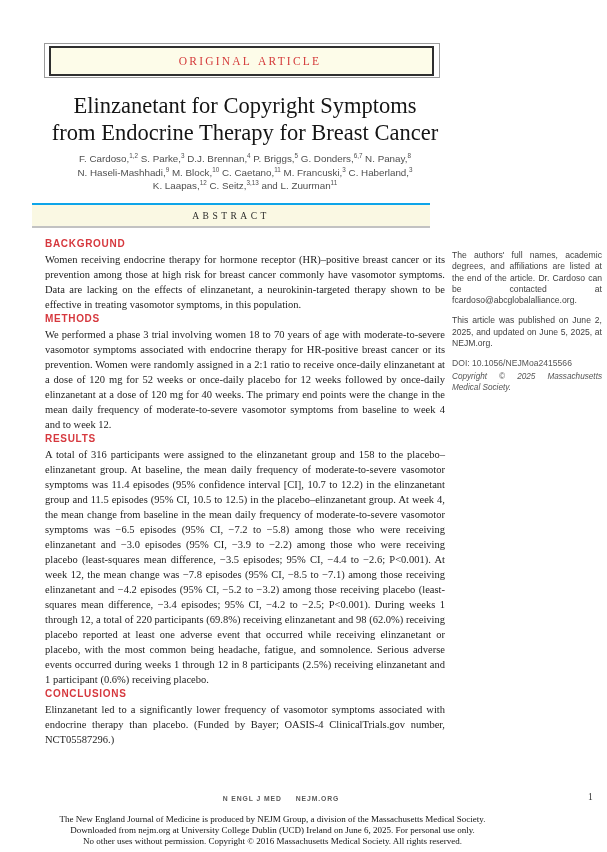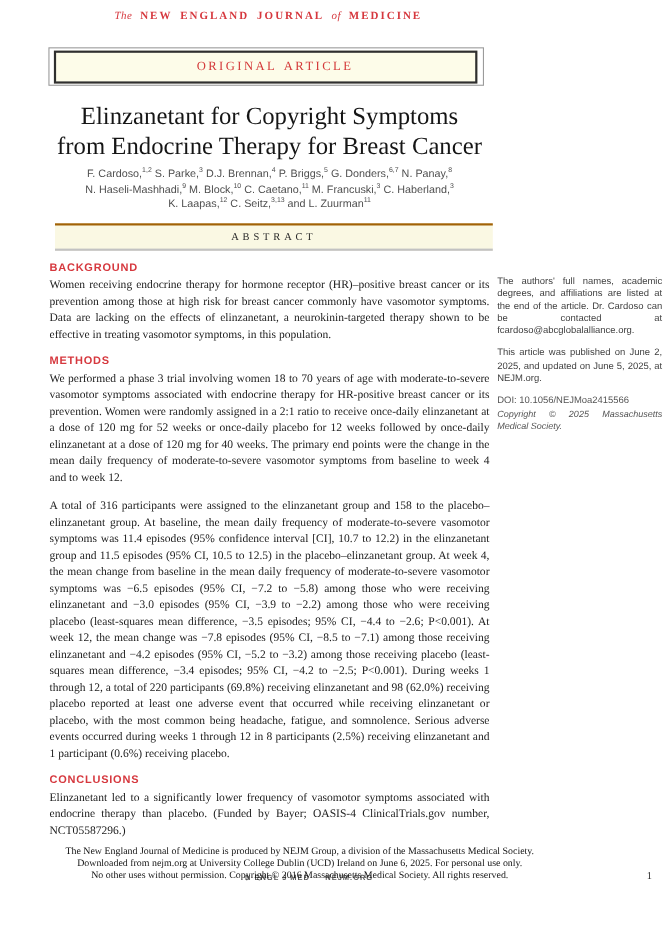--- a/index.html
+++ b/index.html
@@ -45,32 +45,32 @@
   }
   .authors{
     position:absolute;top:152px;left:30px;width:430px;
     text-align:center;
     font-family:"Liberation Sans", sans-serif;
     font-size:9.8px;line-height:13.6px;color:#4f4f4f;
   }
   .authors sup{font-size:6.3px;line-height:0;}
   
   .abstract-band{
-    position:absolute;top:203px;left:50px;width:398px;height:21px;
+    position:absolute;top:203px;left:32px;width:398px;height:21px;
     background:#faf8e3;
-    border-top:2px solid #a16207;
+    border-top:2px solid #0ea5e9;
     border-bottom:2px solid #c2c2c2;
     display:flex;align-items:center;justify-content:center;
   }
   .abstract-band span{font-size:9.5px;letter-spacing:3.5px;color:#2b2b2b;}
   
   .abstract-body{
     position:absolute;top:238px;left:45px;width:400px;
   }
-  .abs-section + .abs-section{margin-top:11px;}
+  .abs-section + .abs-section{margin-top:1px;}
   .abs-label{
     font-family:"Liberation Sans", sans-serif;
     font-weight:bold;font-size:10px;letter-spacing:0.7px;
     color:var(--nejm-red,#d6383e);
     margin-bottom:3px;
   }
   .abs-text{
     font-size:10.5px;line-height:15px;color:#1c1c1c;
     text-align:justify;
   }
@@ -91,36 +91,30 @@
     font-family:"Liberation Sans", sans-serif;
     font-size:6.8px;letter-spacing:0.9px;color:#5a5a5a;font-weight:bold;
   }
   .runfoot .gap{display:inline-block;width:14px;}
   .page-number{
     position:absolute;top:792px;left:588px;
     font-size:9.5px;color:#333;
   }
   
   .disclaimer{
-    position:absolute;top:768px;left:0;width:545px;
+    position:absolute;top:814px;left:0;width:545px;
     text-align:center;
     font-size:9px;line-height:10.8px;color:#121212;
   }
 </style>
 </head>
 <body>
 
 <div class="page">
 
-  <div class="masthead">
-    <span class="it">The</span>
-    <span>NEW ENGLAND JOURNAL</span>
-    <span class="it">of</span>
-    <span>MEDICINE</span>
-  </div>
 
   <div class="banner-outer">
     <div class="banner-inner">
       <span>ORIGINAL ARTICLE</span>
     </div>
   </div>
 
   <h1 class="title"><span>Elinzanetant for Copyright Symptoms</span><br>
     <span>from Endocrine Therapy for Breast Cancer</span></h1>
 
@@ -137,20 +131,21 @@
   <div class="abstract-body" id="abstract-body">
       <div class="abs-section">
         <div class="abs-label">BACKGROUND</div>
         <div class="abs-text">Women receiving endocrine therapy for hormone receptor (HR)–positive breast cancer or its prevention among those at high risk for breast cancer commonly have vasomotor symptoms. Data are lacking on the effects of elinzanetant, a neurokinin-targeted therapy shown to be effective in treating vasomotor symptoms, in this population.</div>
       </div>
       <div class="abs-section">
         <div class="abs-label">METHODS</div>
         <div class="abs-text">We performed a phase 3 trial involving women 18 to 70 years of age with moderate-to-severe vasomotor symptoms associated with endocrine therapy for HR-positive breast cancer or its prevention. Women were randomly assigned in a 2:1 ratio to receive once-daily elinzanetant at a dose of 120 mg for 52 weeks or once-daily placebo for 12 weeks followed by once-daily elinzanetant at a dose of 120 mg for 40 weeks. The primary end points were the change in the mean daily frequency of moderate-to-severe vasomotor symptoms from baseline to week 4 and to week 12.</div>
       </div>
       <div class="abs-section">
+        <div class="abs-label">RESULTS</div>
         <div class="abs-text">A total of 316 participants were assigned to the elinzanetant group and 158 to the placebo–elinzanetant group. At baseline, the mean daily frequency of moderate-to-severe vasomotor symptoms was 11.4 episodes (95% confidence interval [CI], 10.7 to 12.2) in the elinzanetant group and 11.5 episodes (95% CI, 10.5 to 12.5) in the placebo–elinzanetant group. At week 4, the mean change from baseline in the mean daily frequency of moderate-to-severe vasomotor symptoms was −6.5 episodes (95% CI, −7.2 to −5.8) among those who were receiving elinzanetant and −3.0 episodes (95% CI, −3.9 to −2.2) among those who were receiving placebo (least-squares mean difference, −3.5 episodes; 95% CI, −4.4 to −2.6; P&lt;0.001). At week 12, the mean change was −7.8 episodes (95% CI, −8.5 to −7.1) among those receiving elinzanetant and −4.2 episodes (95% CI, −5.2 to −3.2) among those receiving placebo (least-squares mean difference, −3.4 episodes; 95% CI, −4.2 to −2.5; P&lt;0.001). During weeks 1 through 12, a total of 220 participants (69.8%) receiving elinzanetant and 98 (62.0%) receiving placebo reported at least one adverse event that occurred while receiving elinzanetant or placebo, with the most common being headache, fatigue, and somnolence. Serious adverse events occurred during weeks 1 through 12 in 8 participants (2.5%) receiving elinzanetant and 1 participant (0.6%) receiving placebo.</div>
       </div>
       <div class="abs-section">
         <div class="abs-label">CONCLUSIONS</div>
         <div class="abs-text">Elinzanetant led to a significantly lower frequency of vasomotor symptoms associated with endocrine therapy than placebo. (Funded by Bayer; OASIS-4 ClinicalTrials.gov number, NCT05587296.)</div>
       </div>
     </div>
 
   <div class="sidebar">
     <p>The authors' full names, academic degrees, and affiliations are listed at the end of the article. Dr. Cardoso can be contacted at fcardoso@abcglobalalliance.org.</p>

